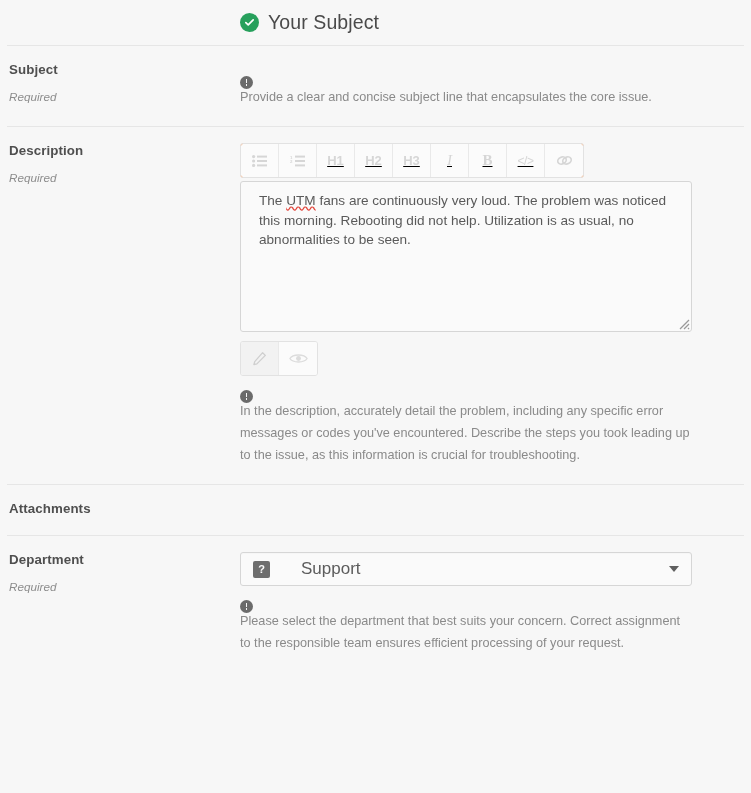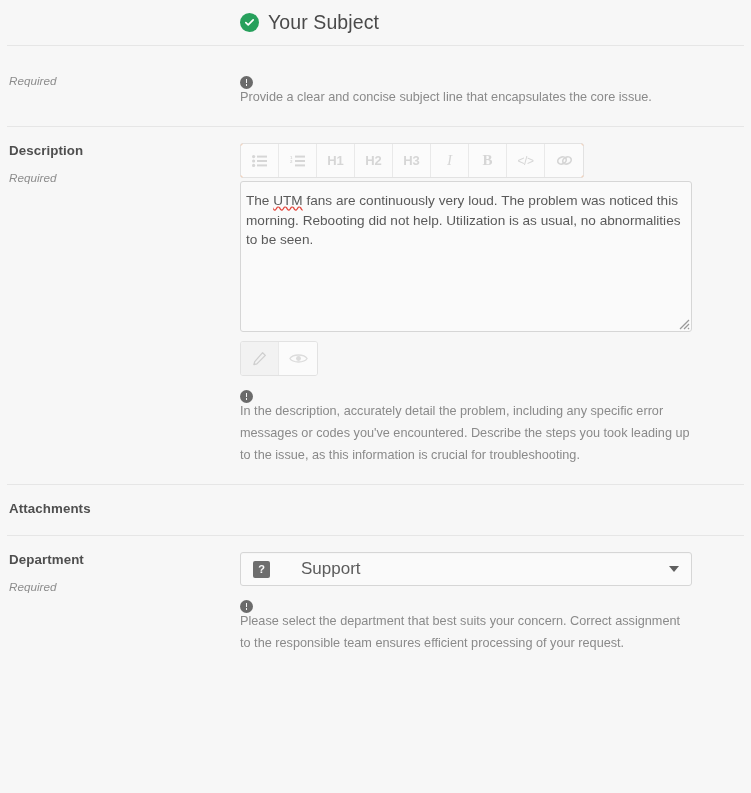--- a/index.html
+++ b/index.html
@@ -125,20 +125,21 @@
   }
 
   
   .editor-toolbar {
     display: flex;
     border: 1px solid #e2e2e2;
     border-radius: 3px;
     background: #f97316;
     overflow: hidden;
     width: max-content;
+    text-decoration: underline;
   }
   .tb-btn {
     width: 38px; height: 33px;
     border: none;
     border-right: 1px solid #e9e9e9;
     background: #fbfbfb;
     display: flex; align-items: center; justify-content: center;
     cursor: pointer;
     padding: 0;
     color: #d6d6d6;
@@ -152,21 +153,21 @@
   .tb-btn.code { font-size: 12px; font-weight: normal; letter-spacing: -.5px; }
 
   .editor-area {
     margin-top: 3px;
     width: 100%;
     height: 151px;
     border: 1px solid #d6d6d6;
     border-radius: 3px;
     background: #fafafa;
     position: relative;
-    padding: 9px 5px;
+    padding: 9px 18px;
     overflow: hidden;
   }
   .editor-text {
     font-size: 13.6px;
     color: #5a5a5a;
     line-height: 19.5px;
     white-space: pre-wrap;
   }
   .spell {
     text-decoration: underline wavy #e2443a;
@@ -263,20 +264,21 @@
     <span class="check-icon">
       <svg width="11" height="11" viewBox="0 0 12 12">
         <path d="M2 6.2 L4.6 8.6 L10 3.2" fill="none" stroke="#ffffff" stroke-width="1.9" stroke-linecap="round" stroke-linejoin="round"></path>
       </svg>
     </span>
     <span class="header-title">Your Subject</span>
   </div>
 
   <div class="section">
     <div class="section-left">
+      <div class="section-label">Subject</div>
       <div class="section-required">Required</div>
     </div>
     <div class="section-right">
       <div class="hint">
         <span class="hint-icon"></span>
         <span class="hint-text">Provide a clear and concise subject line that encapsulates the core issue.</span>
       </div>
     </div>
   </div>
 

